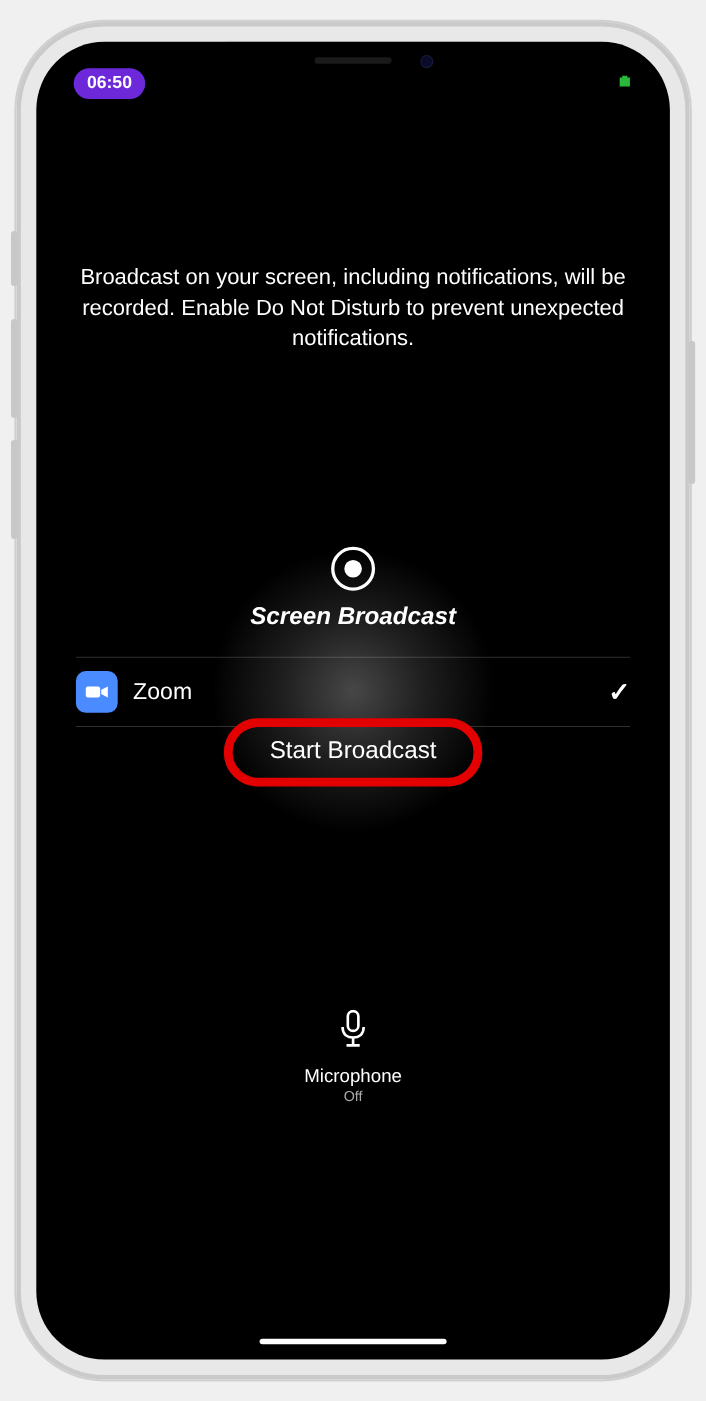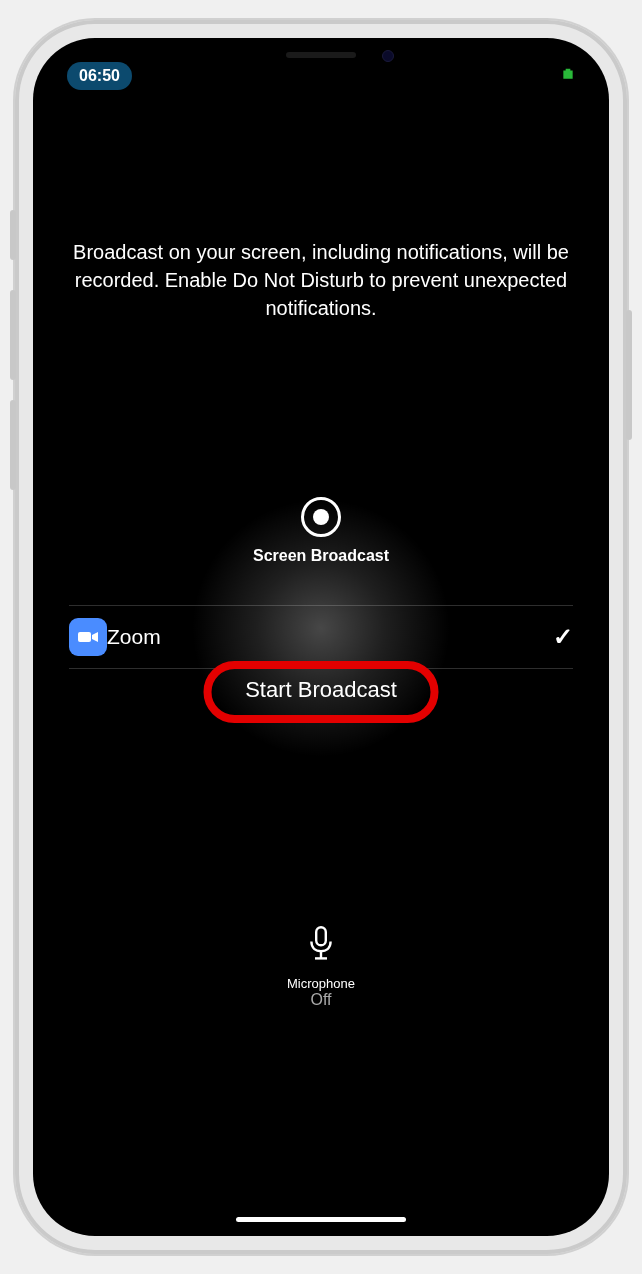--- a/index.html
+++ b/index.html
@@ -91,21 +91,21 @@
       left: 0;
       right: 0;
       height: 40px;
       display: flex;
       align-items: center;
       justify-content: space-between;
       padding: 0 34px;
       z-index: 5;
     }
     .time-pill {
-      background: #0c4a6e;
+      background: #6d28d9;
       color: #fff;
       font-size: 16px;
       font-weight: 600;
       padding: 5px 12px;
       border-radius: 16px;
     }
     .battery-icon {
       color: #2ecc40;
       font-size: 16px;
       opacity: 0.9;
@@ -144,31 +144,33 @@
       justify-content: center;
     }
     .record-dot {
       width: 16px;
       height: 16px;
       background: #fff;
       border-radius: 50%;
     }
     .record-label {
       margin-top: 10px;
-      font-size: 16px;
+      font-size: 22px;
       font-weight: 600;
+      font-style: italic;
     }
 
     .app-row {
-      margin-top: 40px;
+      margin-top: 24px;
       height: 64px;
       border-top: 1px solid rgba(255,255,255,0.18);
       border-bottom: 1px solid rgba(255,255,255,0.18);
       display: flex;
       align-items: center;
+      gap: 14px;
       position: relative;
     }
     .zoom-icon {
       width: 38px;
       height: 38px;
       background: #4a8cff;
       border-radius: 9px;
       display: flex;
       align-items: center;
       justify-content: center;
@@ -214,25 +216,25 @@
 
     .mic-block {
       margin-top: 215px;
       display: flex;
       flex-direction: column;
       align-items: center;
     }
     .mic-icon svg { width: 30px; height: 36px; stroke: #fff; }
     .mic-label {
       margin-top: 10px;
+      font-size: 17px;
+      font-weight: 500;
+    }
+    .mic-state {
       font-size: 13px;
-      font-weight: 500;
-    }
-    .mic-state {
-      font-size: 16px;
       color: #aaa;
     }
 
     .home-indicator {
       position: absolute;
       bottom: 14px;
       left: 50%;
       transform: translateX(-50%);
       width: 170px;
       height: 5px;

